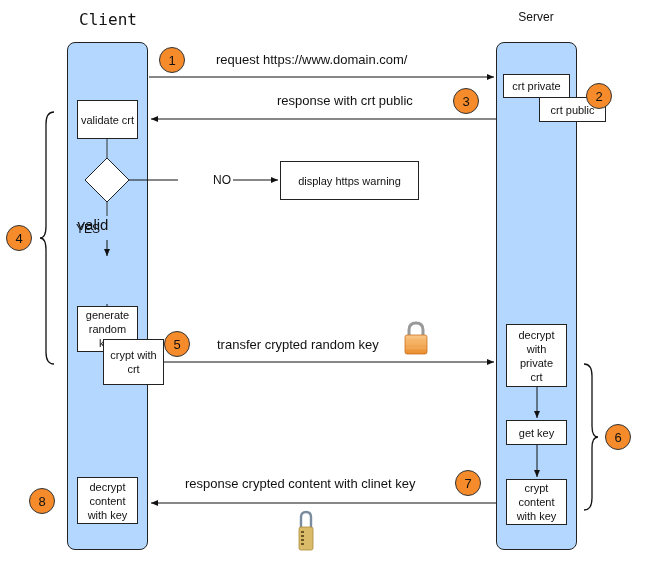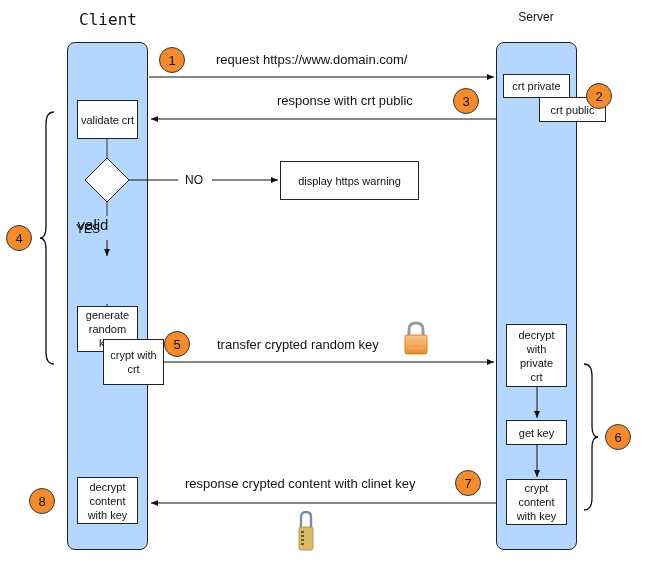--- a/index.html
+++ b/index.html
@@ -9,21 +9,21 @@
   .lane-title { font-size: 12px; text-align: center; }
   .lane-title.mono { font-family: "DejaVu Sans Mono", monospace; font-size: 16px; }
   .lane { background: #b3d7ff; border: 1px solid #222; border-radius: 8px; box-sizing: border-box; }
   .box { background: #fff; border: 1px solid #222; box-sizing: border-box;
          display: flex; align-items: center; justify-content: center; text-align: center;
          font-size: 11px; line-height: 14px; }
   .badge { width: 26px; height: 26px; border-radius: 50%; background: #f68b2b;
            border: 1px solid #333; box-sizing: border-box; display: flex; align-items: center;
            justify-content: center; font-size: 13px; color: #111; }
   .msg { font-size: 13px; white-space: nowrap; }
-  .lbl { font-size: 12px; background: #fff; padding: 0 2px; }
+  .lbl { font-size: 12px; background: #fff; padding: 0 2px; margin-left: 28px; }
   svg.overlay { position: absolute; left: 0; top: 0; }
 </style>
 </head>
 <body>
 
 <div class="abs lane-title mono" style="left:68px;top:10px;width:80px;">Client</div>
 <div class="abs lane-title" style="left:496px;top:10px;width:80px;">Server</div>
 
 <div class="abs lane" style="left:67px;top:42px;width:81px;height:508px;"></div>
 <div class="abs lane" style="left:496px;top:42px;width:81px;height:508px;"></div>

